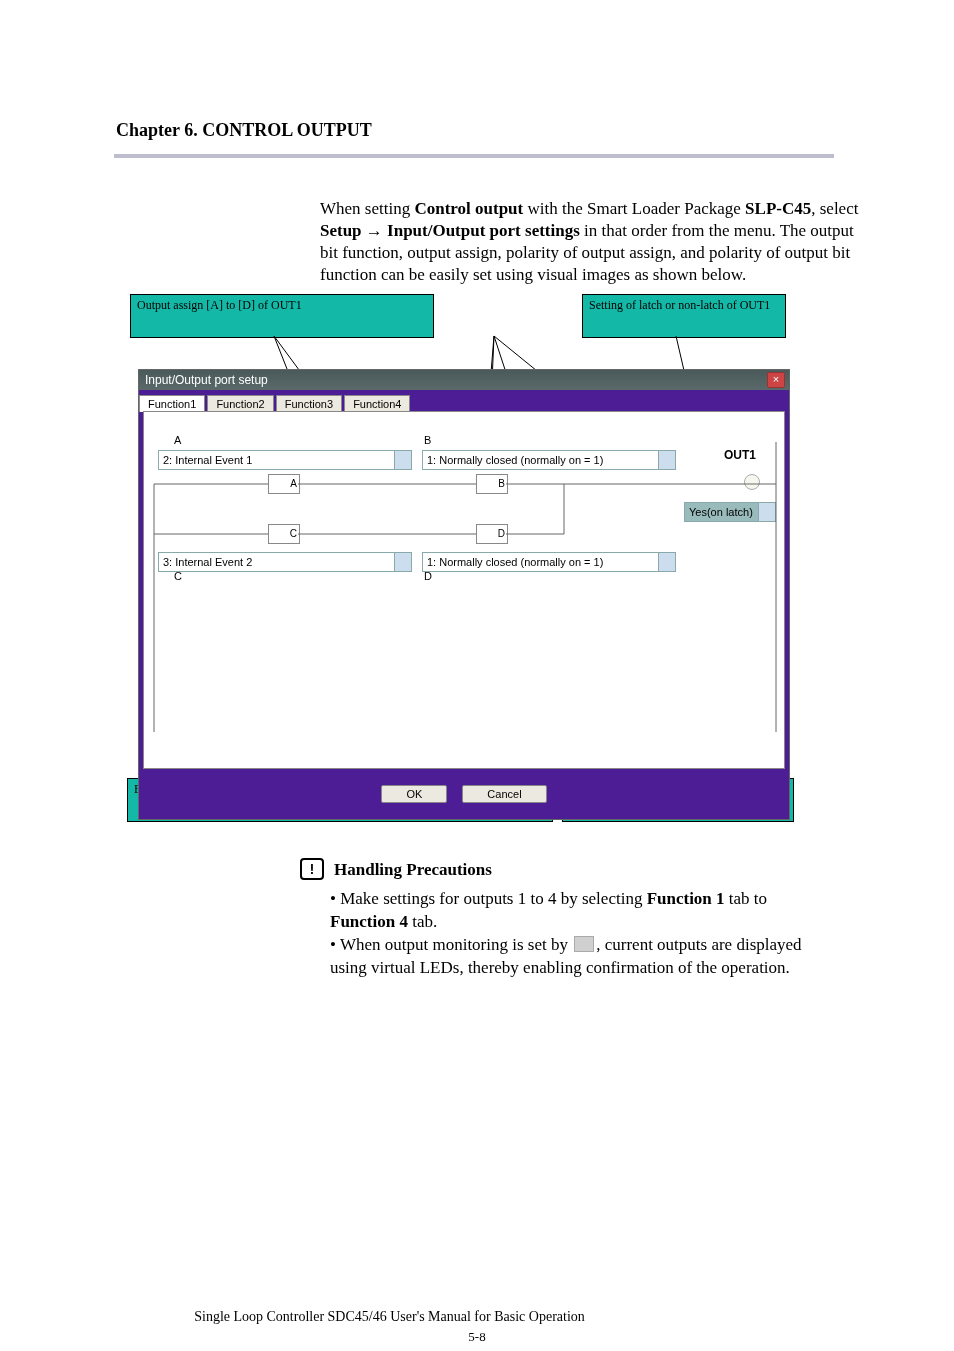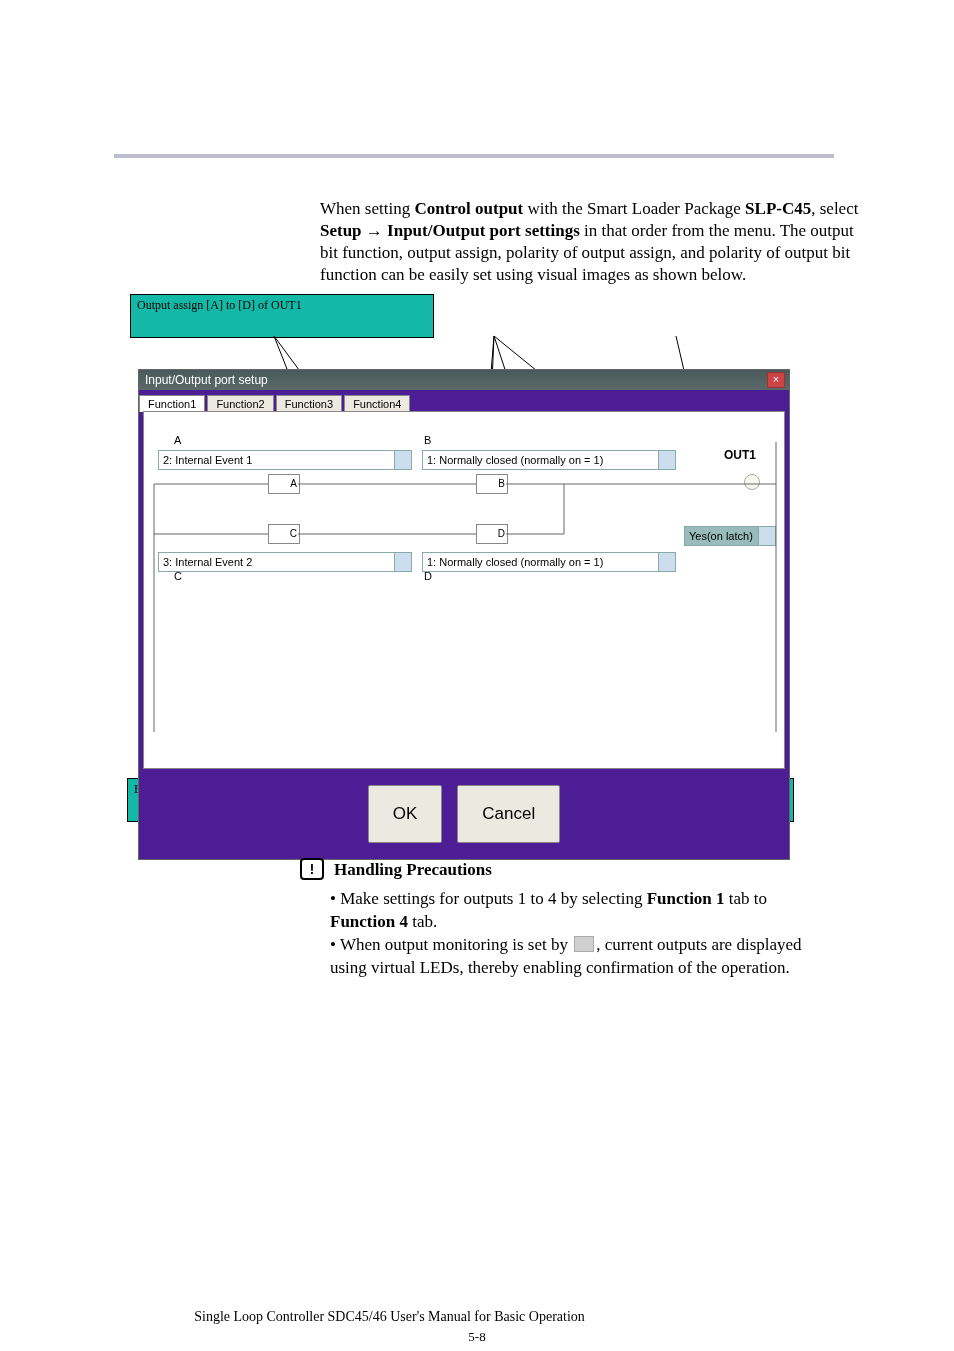--- a/index.html
+++ b/index.html
@@ -27,44 +27,46 @@
   .tab.active{background:#fff}
   .tabbody{background:#fff;border:1px solid #888;margin:0 4px 4px 4px;padding:20px 12px 16px 12px;position:relative;height:320px}
 
   .lbl{position:absolute;font-size:11px}
   .sel{position:absolute;border:1px solid #8aa;background:#fff;height:18px;font-size:11px;padding-left:4px;line-height:18px}
   .sel::after{content:"";position:absolute;right:0;top:0;width:16px;height:18px;background:#cde;border-left:1px solid #8aa}
   .sel .chev{position:absolute;right:4px;top:6px;width:0;height:0;border-left:4px solid transparent;border-right:4px solid transparent;border-top:5px solid #246}
   .gate{position:absolute;border:1px solid #888;background:#fff;width:28px;height:18px;font-size:10px;text-align:right;padding-right:2px;line-height:18px}
   .outlbl{position:absolute;font-weight:bold;font-size:12px}
   .lamp{position:absolute;width:14px;height:14px;border:1px solid #aaa;border-radius:50%;background:#f7f7f0}
-  .btn{display:inline-block;border:1px solid #888;background:#eceae0;padding:18px 24px;font-size:17px;margin:8px 6px;border-radius:2px}
+  .btn{display:inline-block;border:1px solid #888;background:#eceae0;padding:2px 24px;font-size:11px;margin:8px 6px;border-radius:2px}
   .btnrow{text-align:center;padding:4px 0 8px 0}
 
   
   .edges{position:absolute;left:114px;top:290px;width:680px;height:540px;pointer-events:none}
 
   
   .prec{position:absolute;left:300px;top:858px;width:520px;font-size:17px;line-height:23px}
   .gmark{display:inline-block;width:18px;height:14px;background:#d0d0d0;border:1px solid #aaa;vertical-align:-2px;margin:0 2px}
 
   .footer{position:absolute;left:0;bottom:26px;width:779px;text-align:center;font-size:14px}
   .pgno{position:absolute;left:0;bottom:6px;width:954px;text-align:center;font-size:13px}
 </style>
 </head>
 <body>
 <div class="page">
 
   <div class="topbar"></div>
+  <div class="hdr">Chapter 6.  CONTROL OUTPUT</div>
 
   <div class="para p1">
     <span>When setting </span><b>Control output</b><span> with the Smart Loader Package </span><b>SLP-C45</b><span>, select </span><b>Setup</b><span> → </span><b>Input/Output port settings</b><span> in that order from the menu. The output bit function, output assign, polarity of output assign, and polarity of output bit function can be easily set using visual images as shown below.</span>
   </div>
 
   <div class="abox a-assign">Output assign [A] to [D] of OUT1</div>
+  <div class="abox a-latch">Setting of latch or non-latch of OUT1</div>
   <div class="abox a-function">Bit function (logical operation) of OUT1</div>
   <div class="abox a-output">Output of OUT1</div>
 
   <svg class="edges" viewBox="0 0 680 540">
     <g stroke="#000" stroke-width="1" fill="none">
 
       <line x1="160" y1="46" x2="250" y2="168"></line>
       <line x1="160" y1="46" x2="250" y2="274"></line>
 
       <line x1="380" y1="46" x2="370" y2="168"></line>
@@ -116,21 +118,21 @@
       <div class="sel" style="left:278px;top:140px;width:248px"><span>1: Normally closed (normally on = 1)</span><span class="chev"></span></div>
 
       <div class="gate" style="left:124px;top:62px"><span>A</span></div>
       <div class="gate" style="left:332px;top:62px"><span>B</span></div>
       <div class="gate" style="left:124px;top:112px"><span>C</span></div>
       <div class="gate" style="left:332px;top:112px"><span>D</span></div>
 
       <span class="outlbl" style="left:580px;top:36px">OUT1</span>
       <span class="lamp" style="left:600px;top:62px"></span>
 
-      <div class="sel" style="left:540px;top:90px;width:86px;background:#9bb;margin-top:24px;"><span>Yes(on latch)</span><span class="chev"></span></div>
+      <div class="sel" style="left:540px;top:90px;width:86px;background:#9bb;"><span>Yes(on latch)</span><span class="chev"></span></div>
 
       <svg style="position:absolute;left:0;top:0;width:640px;height:320px;pointer-events:none">
         <g stroke="#666" stroke-width="1">
           <line x1="10" y1="72" x2="124" y2="72"></line>
           <line x1="154" y1="72" x2="332" y2="72"></line>
           <line x1="362" y1="72" x2="600" y2="72"></line>
           <line x1="10" y1="122" x2="124" y2="122"></line>
           <line x1="154" y1="122" x2="332" y2="122"></line>
           <line x1="362" y1="122" x2="420" y2="122"></line>
           <line x1="420" y1="72" x2="420" y2="122"></line>

